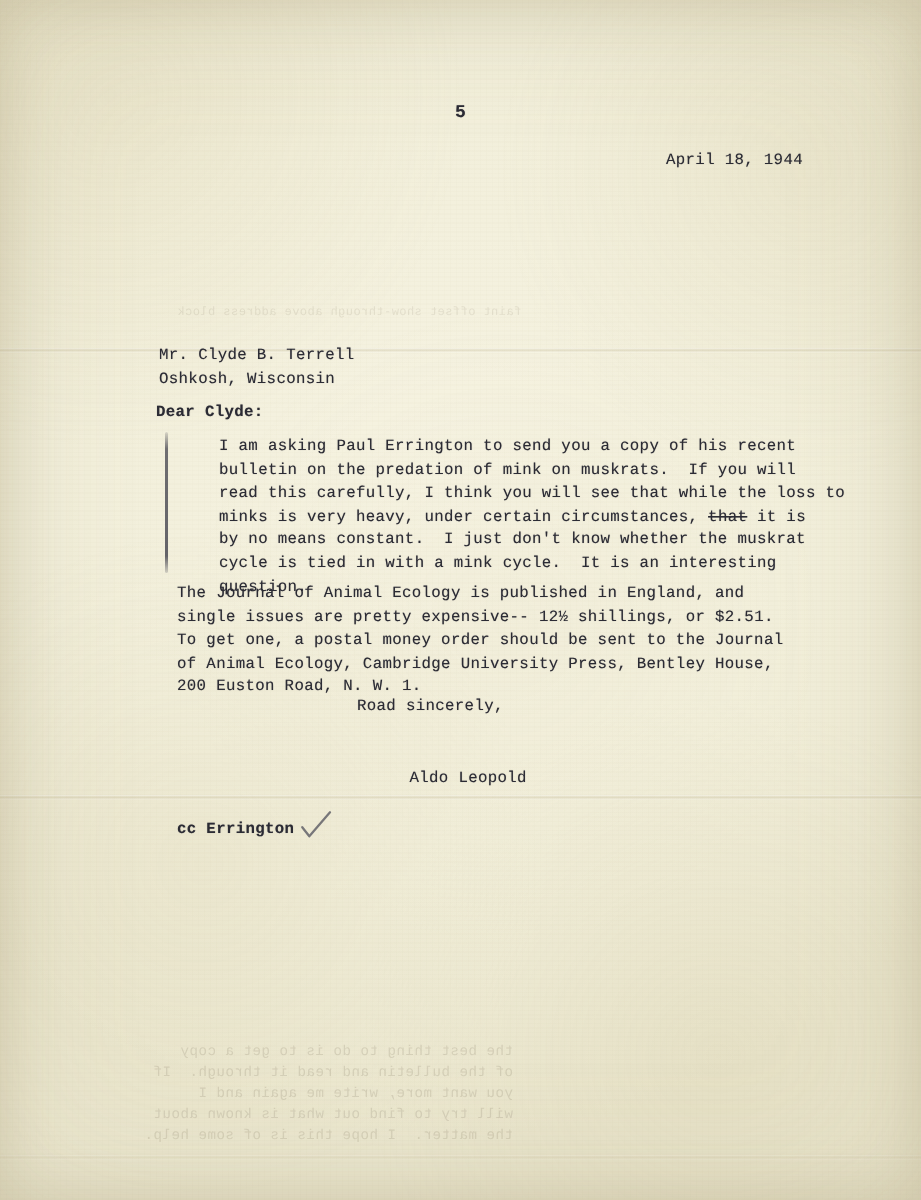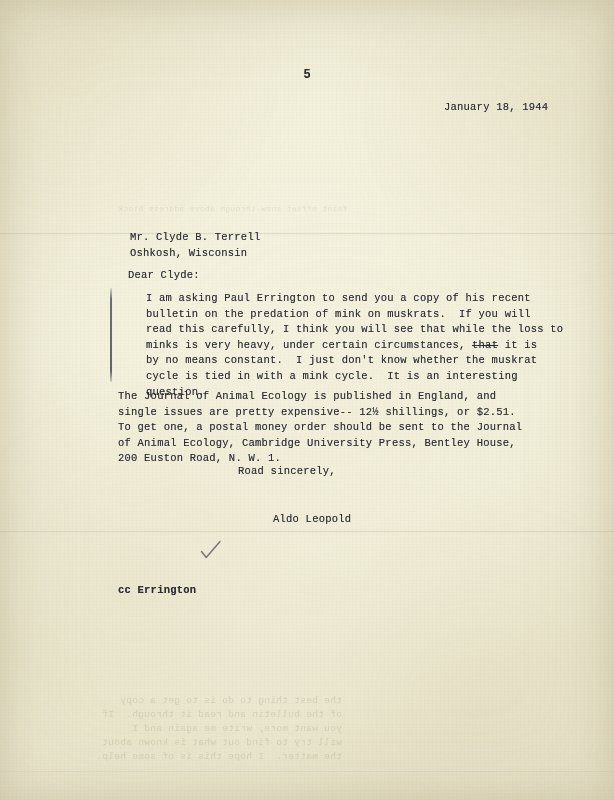--- a/index.html
+++ b/index.html
@@ -82,33 +82,33 @@
   .typed {
     position: absolute;
     white-space: pre;
     font-family: "Liberation Mono", "DejaVu Sans Mono", monospace;
     font-size: 10.5px;
     line-height: 15.6px;
     letter-spacing: .22px;
     color: #2b2b34;
     text-shadow: 0 0 .6px rgba(43,43,52,.45);
   }
-  .bold-typed { font-weight: bold; margin-top: 37px; }
+  .bold-typed { font-weight: bold; }
 
   #page-number {
     left: 0; right: 0;
     top: 68px;
     text-align: center;
     font-size: 12px;
     font-weight: bold;
     letter-spacing: 0;
   }
   #date-line { left: 444px; top: 100px; }
-  #addressee { left: 130px; top: 230px; }
-  #salutation { left: 128px; top: 268px; }
+  #addressee { left: 106px; top: 230px; }
+  #salutation { left: 104px; top: 268px; font-weight: bold; }
   #para-1 { left: 118px; top: 291px; margin-left: 28px; }
   #para-2 { left: 118px; top: 389px; }
   #closing { left: 238px; top: 464px; }
   #signature { left: 238px; top: 512px; margin-left: 35px; }
   #cc-line { left: 118px; top: 546px; }
 
   .strike {
     position: relative;
     text-decoration: line-through;
     text-decoration-thickness: 1.4px;
@@ -149,21 +149,21 @@
   <div class="paper-mottle"></div>
 
   <div class="fold f1"></div>
   <div class="fold f2"></div>
   <div class="fold f3"></div>
 
   <div class="ghost top">faint offset show-through above address block</div>
 
   <div class="typed" id="page-number">5</div>
 
-  <div class="typed" id="date-line">January 18, 1944</div>
+  <div class="typed" id="date-line">April 18, 1944</div>
 
   <div class="typed" id="addressee">Mr. Clyde B. Terrell
 Oshkosh, Wisconsin</div>
 
   <div class="typed" id="salutation">Dear Clyde:</div>
 
   <div id="margin-bar"></div>
 
   <div class="typed" id="para-1"><span>I am asking Paul Errington to send you a copy of his recent
 bulletin on the predation of mink on muskrats.  If you will

